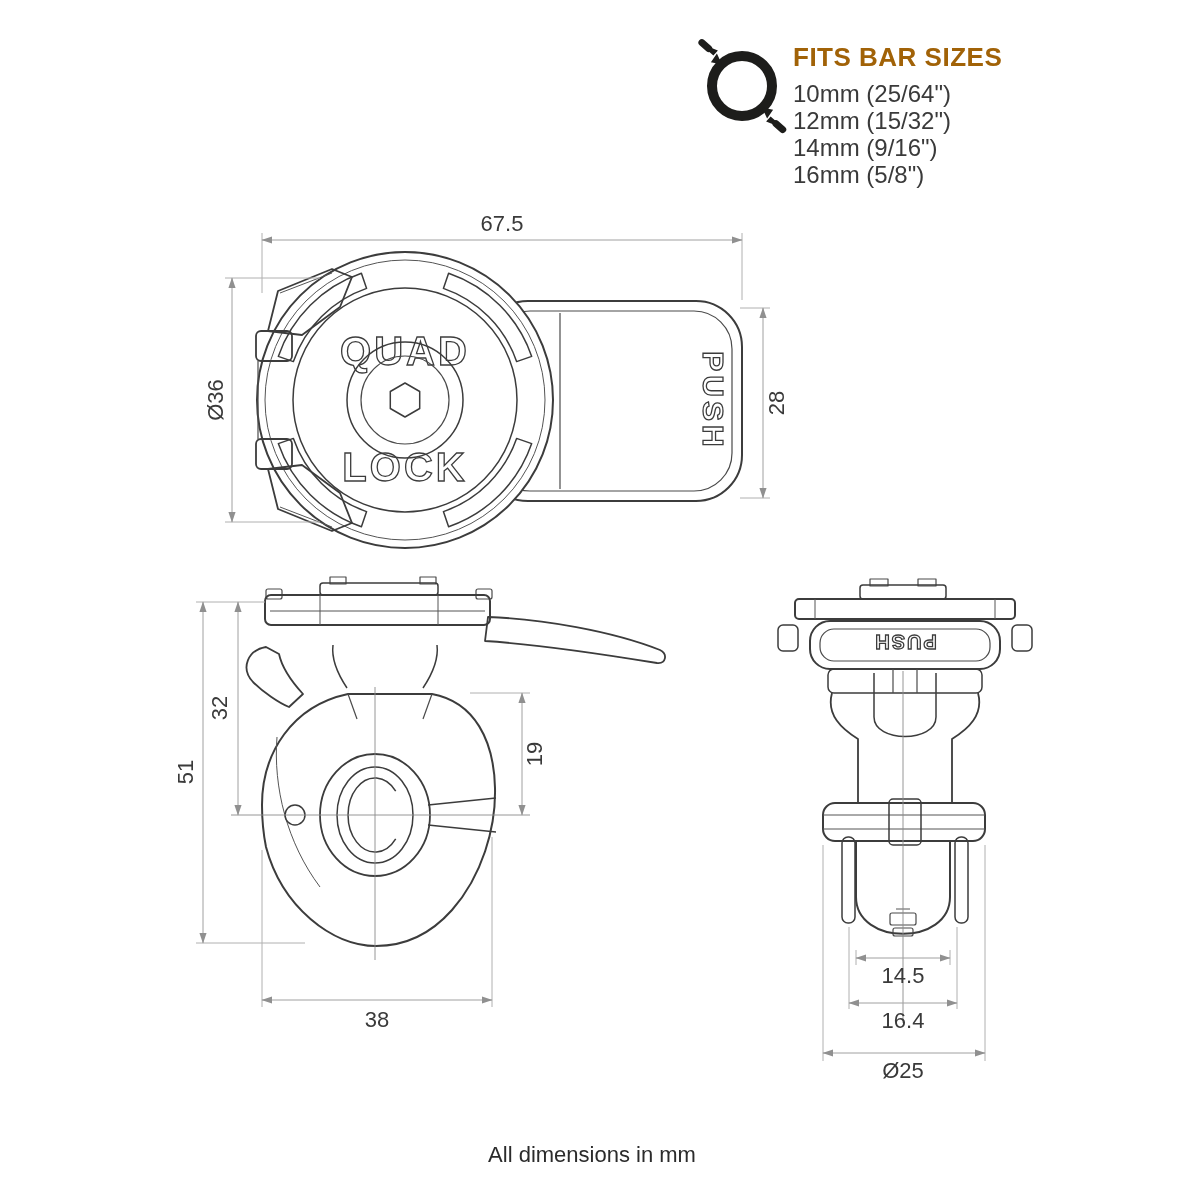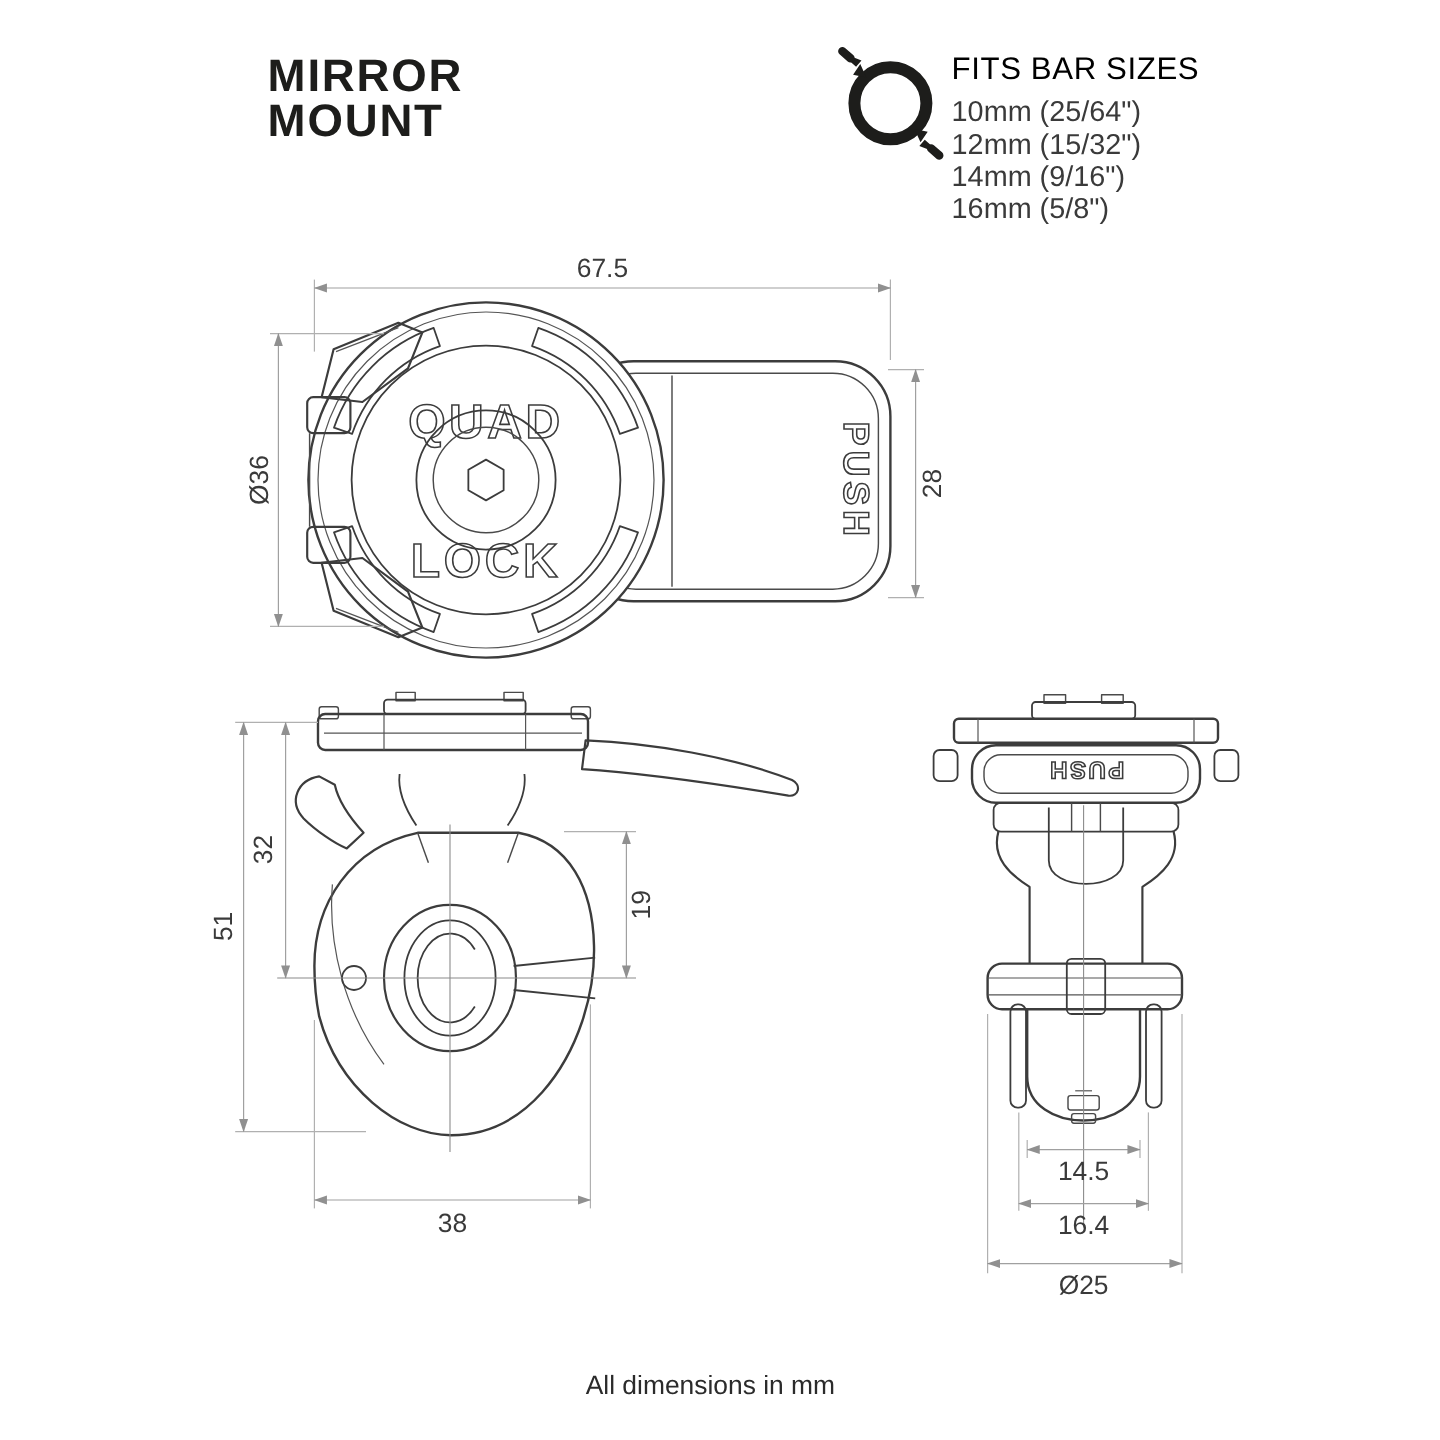--- a/index.html
+++ b/index.html
@@ -2,45 +2,41 @@
 <html><head>
 <meta charset="utf-8">
 <style>
   html,body{margin:0;padding:0;background:#fff;}
   #canvas{position:relative;width:1200px;height:1200px;background:#fff;overflow:hidden;
           font-family:"Liberation Sans",sans-serif;color:#1d1d1b;}
   .abs{position:absolute;}
   #title{left:223px;top:46px;font-size:38px;font-weight:bold;letter-spacing:1.5px;
          line-height:37px;color:#1d1d1b;}
   #fits-text{left:793px;top:42px;}
-  #fits-heading{font-size:26px;font-weight:normal;letter-spacing:0.5px;color:#000000;margin:0 0 7px 0;}
+  #fits-heading{font-size:26px;font-weight:bold;letter-spacing:0.5px;color:#a16207;margin:0 0 7px 0;}
   .fits-size{font-size:24px;line-height:27px;color:#3a3a3a;}
   #footer{left:0;right:16px;top:1142px;text-align:center;font-size:22px;color:#2b2b2b;}
   svg{display:block;}
   svg text{font-family:"Liberation Sans",sans-serif;}
   .dimtxt{font-size:22px;fill:#3a3a3a;}
   .dimln{stroke:#a0a0a0;stroke-width:1;fill:none;}
   .extln{stroke:#b0b0b0;stroke-width:1;fill:none;}
   .ctrln{stroke:#8a8a8a;stroke-width:0.9;fill:none;}
   .out2{stroke:#3c3c3c;stroke-width:2;fill:none;stroke-linejoin:round;}
   .out18{stroke:#3c3c3c;stroke-width:1.8;fill:none;stroke-linejoin:round;}
   .out15{stroke:#3c3c3c;stroke-width:1.5;fill:none;stroke-linejoin:round;}
   .out12{stroke:#4a4a4a;stroke-width:1.2;fill:none;stroke-linejoin:round;}
   .out1{stroke:#555;stroke-width:1;fill:none;}
   .embossed{fill:none;stroke:#3c3c3c;stroke-width:1.3;font-weight:bold;}
 </style>
 </head>
 <body>
 
 <div id="canvas">
 
-  <div id="title" class="abs">
-    <div>MIRROR</div>
-    <div>MOUNT</div>
-  </div>
 
   <svg class="abs" style="left:692px;top:38px;" width="100" height="96" viewBox="0 0 100 96">
     <circle cx="50" cy="48" r="30" fill="none" stroke="#1d1d1b" stroke-width="10"></circle>
     <g fill="#1d1d1b" stroke="none">
       <path d="M7,5 L21.4,17.6 L25.9,12.4 Z M30,26.5 L18.9,24.3 L24.9,15.4 Z"></path>
       <rect x="5" y="4" width="16" height="7" rx="3.5" transform="rotate(41 13 8)"></rect>
       <path d="M93,91 L78.6,78.4 L74.1,83.6 Z M70,69.5 L81.1,71.7 L75.1,80.6 Z"></path>
       <rect x="79" y="85" width="16" height="7" rx="3.5" transform="rotate(41 87 89)"></rect>
     </g>
   </svg>

